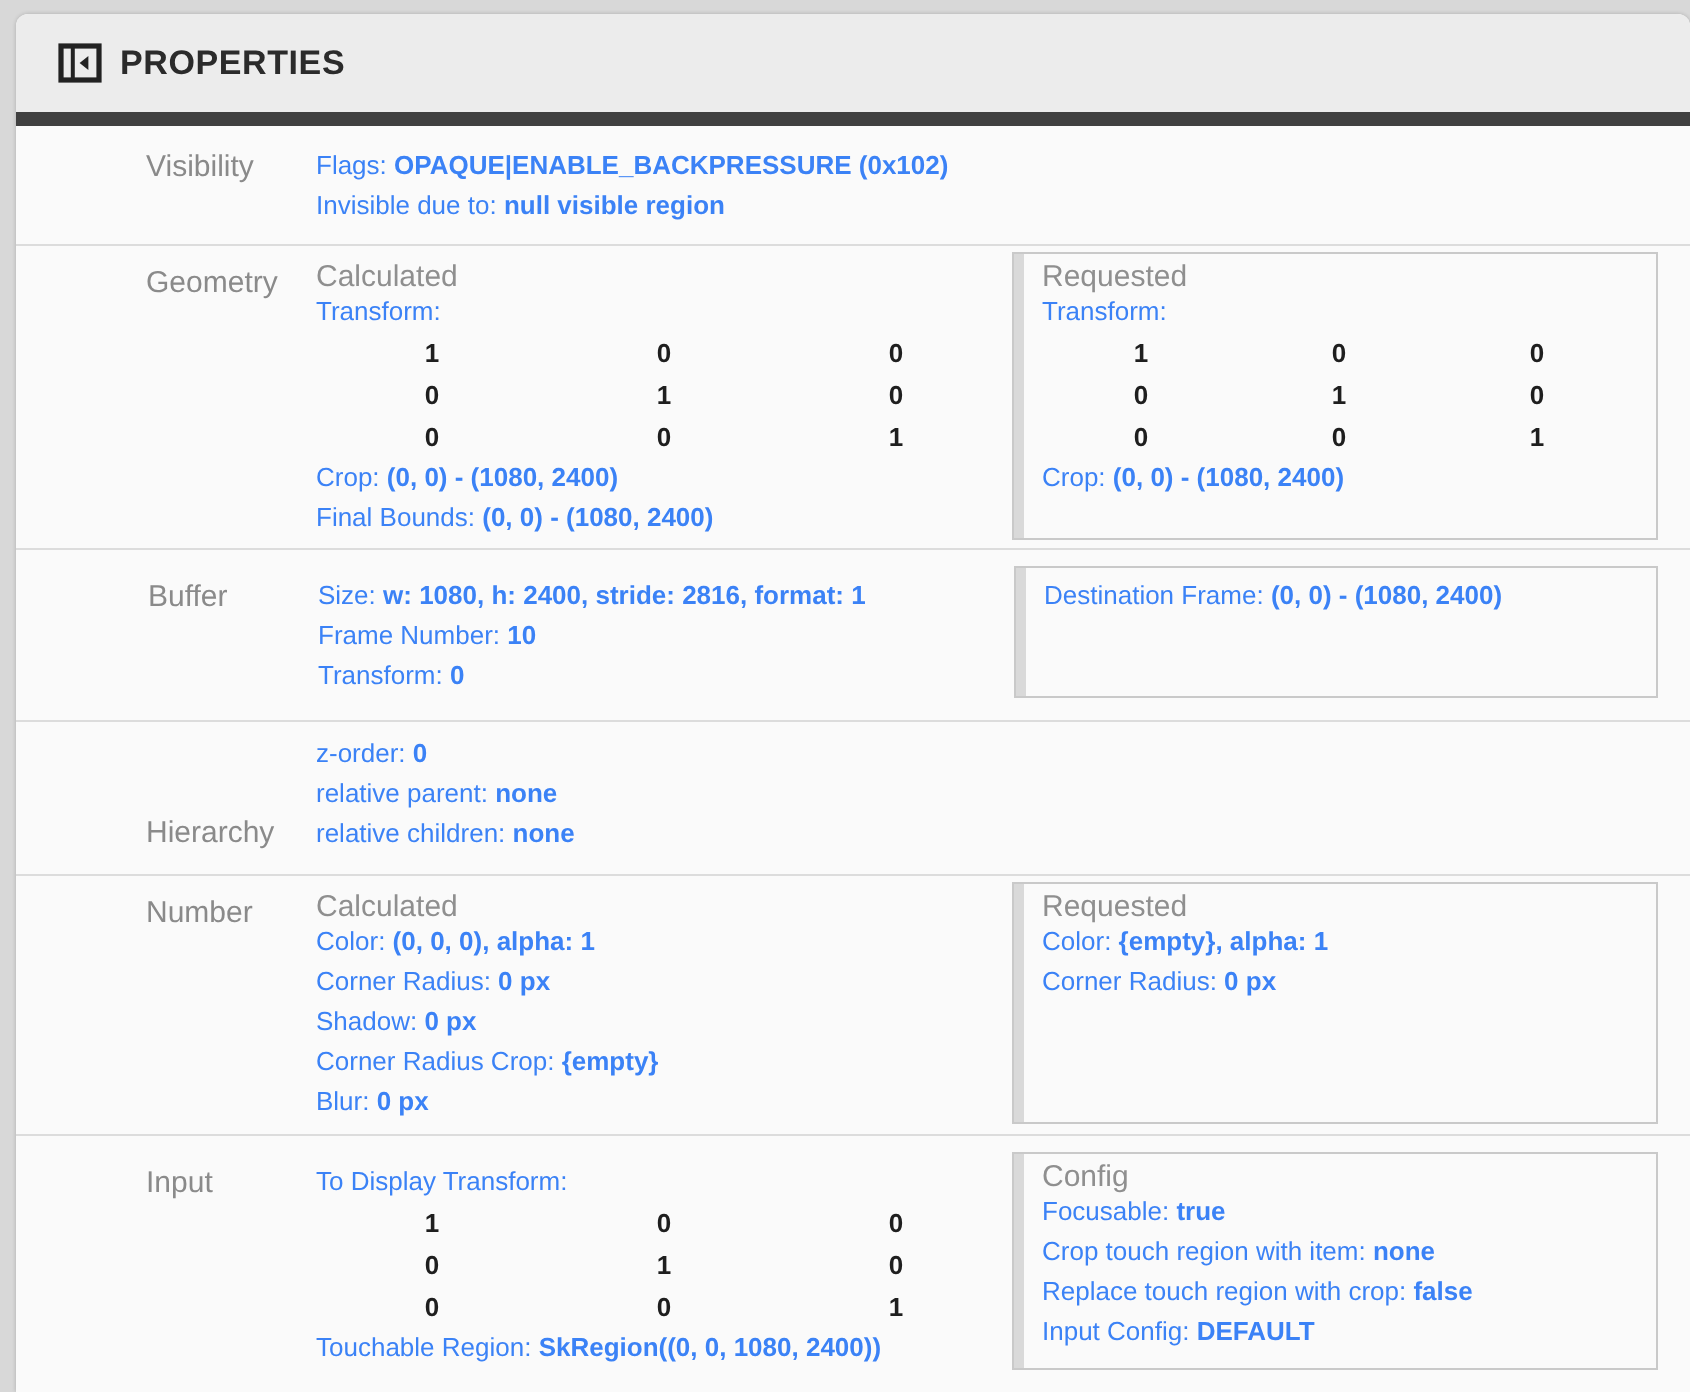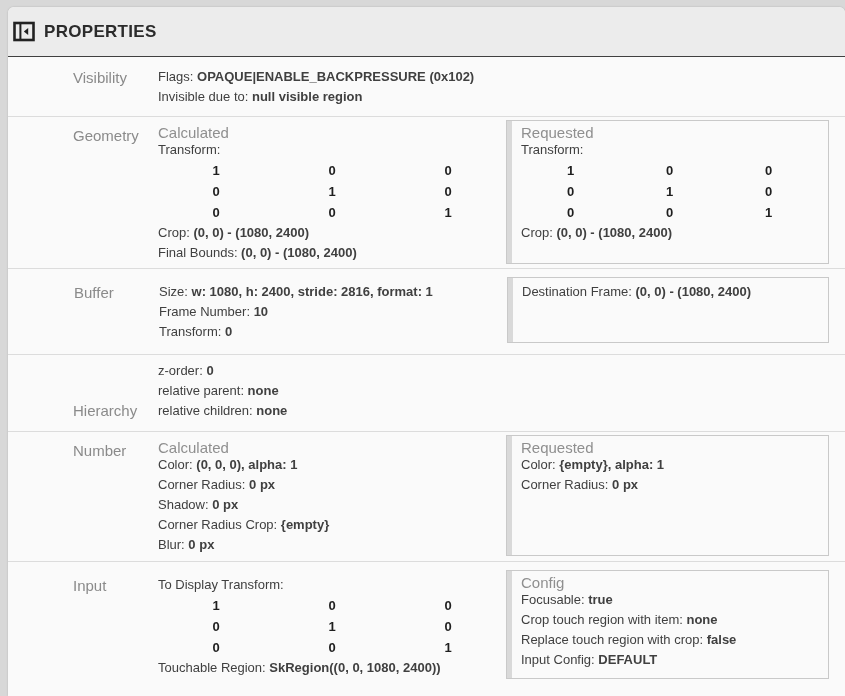--- a/index.html
+++ b/index.html
@@ -13,22 +13,22 @@
   .card{
     position:absolute;left:8px;top:7px;width:837px;height:689px;
     background:#fafafa;
     border-radius:6px 6px 0 0;
     box-shadow:0 0 2px rgba(0,0,0,.2);
     overflow:hidden;
   }
   .header{
     height:49px;background:#ececec;
     display:flex;align-items:center;gap:9px;
-    padding-left:5px;
-    border-bottom:1px solid #404040;
+    padding-left:21px;
+    border-bottom:7px solid #404040;
   }
   .panel-icon{width:22px;height:21px;color:#222;display:block;cursor:pointer;background:none;border:none;padding:0;}
   .title{
     font-size:17px;font-weight:700;color:#2b2b2b;letter-spacing:.3px;
   }
   .section{
     display:flex;align-items:stretch;
     padding:0 16px 0 17px;
     border-bottom:1px solid #dcdcdc;
   }
@@ -53,21 +53,21 @@
     background:#fafafa;
     padding:4px 10px 6px 14px;
     margin-top:-5px;margin-bottom:-1px;
     box-sizing:border-box;
   }
   .sec-right::before{
     content:"";position:absolute;left:0;top:0;bottom:0;width:5px;
     background:#d9d9d9;
   }
   .group-label{font-size:15px;line-height:15px;color:#8f8f8f;}
-  .line{font-size:13px;line-height:20px;color:#404040;white-space:nowrap;}
+  .line{font-size:13px;line-height:20px;color:#3b82f6;white-space:nowrap;}
   .k{font-weight:400;}
   .v{font-weight:700;}
   .matrix{display:grid;grid-template-columns:repeat(3,1fr);}
   .matrix span{
     text-align:center;font-size:13px;line-height:21px;font-weight:700;color:#1e1e1e;
   }
 </style>
 </head>
 <body>
 

